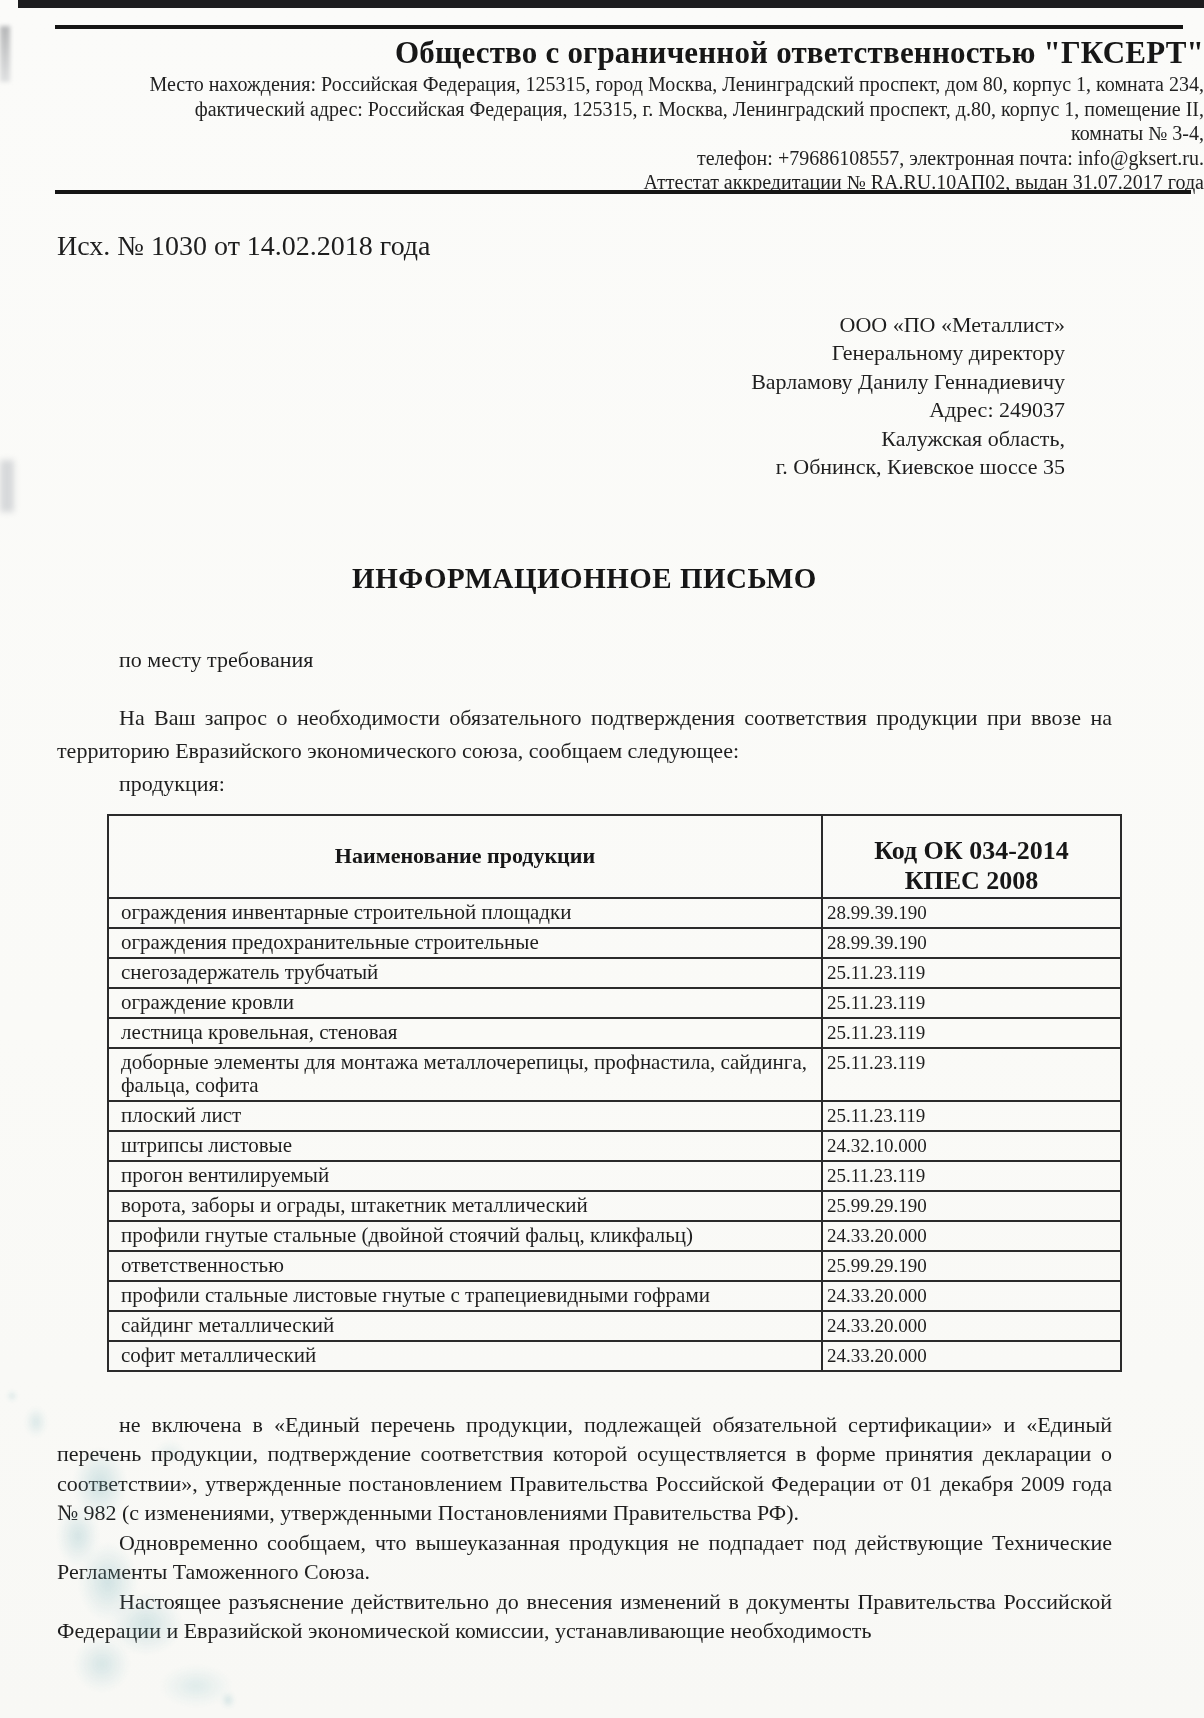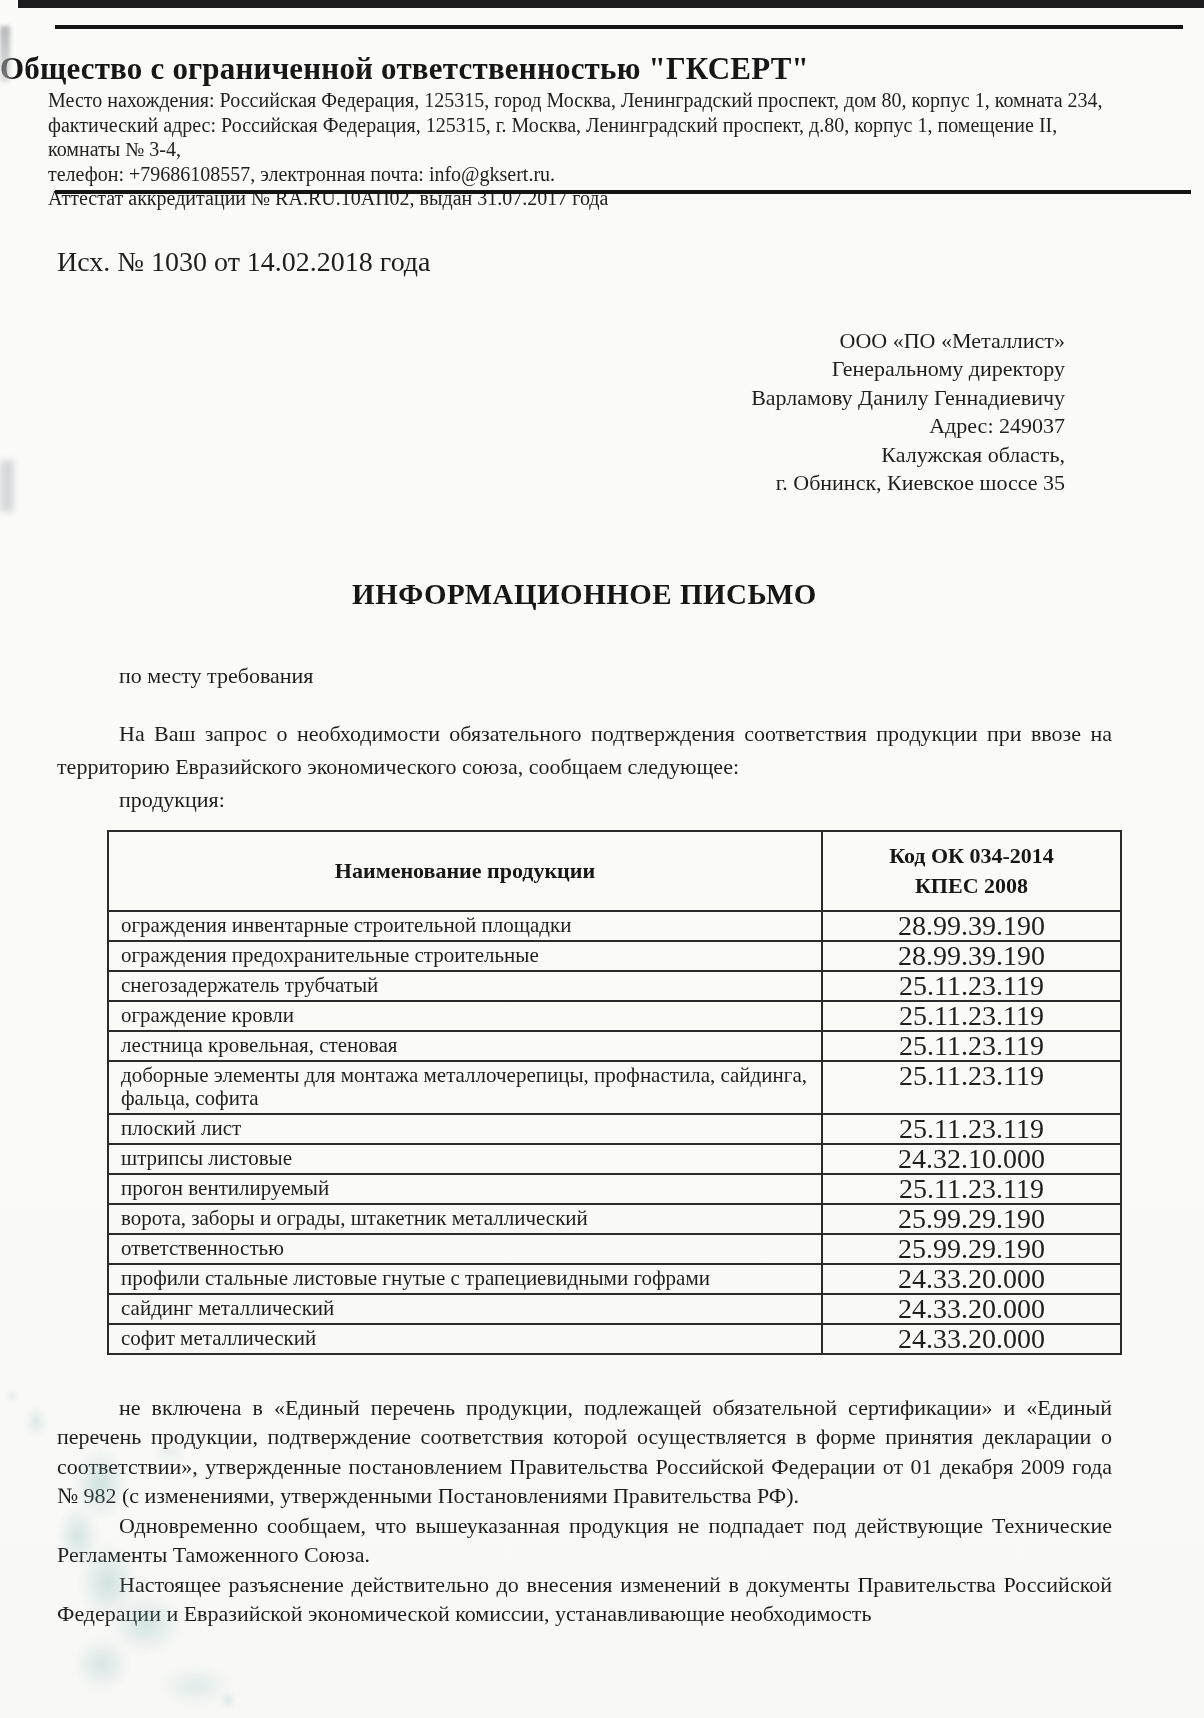--- a/index.html
+++ b/index.html
@@ -31,21 +31,21 @@
       radial-gradient(ellipse 16px 22px at 36px 66px,   rgba(126,181,189,.28), transparent 70%),
       radial-gradient(ellipse 10px 12px at 228px 344px, rgba(126,181,189,.35), transparent 70%),
       radial-gradient(ellipse 8px 8px   at 12px 40px,   rgba(126,181,189,.30), transparent 70%),
       radial-gradient(ellipse 22px 16px at 170px 96px,  rgba(126,181,189,.18), transparent 70%);
   }
 
   
   .rule { position:absolute; height:4px; background:#151515; }
   .rule-top    { top:25px;  left:55px; width:1128px; }
   .rule-bottom { top:190px; left:55px; width:1136px; }
-  .org-header { padding-top:52px; text-align:left; }
+  .org-header { padding-top:36px; text-align:right; }
   .org-title  { font-size:31px; font-weight:bold; line-height:34px; letter-spacing:.2px; color:#171717; }
   .org-lines  { margin-top:2px; }
   .org-line   { font-size:20px; line-height:24.5px; color:#222;margin-left:48px; }
 
   .ref-line { margin:36px 0 0 57px; font-size:28px; line-height:30px; }
 
   .recipient { margin:50px 139px 0 0; text-align:right; font-size:22px; line-height:28.5px; }
 
   .letter-title { margin:80px 92px 0 57px; text-align:center;
     font-size:29px; font-weight:bold; letter-spacing:.5px; line-height:33px; color:#161616; }
@@ -54,24 +54,24 @@
 
   .para { font-size:22px; line-height:33px; text-align:justify; text-indent:62px; margin:0; }
   .intro { margin:26px 92px 0 57px; }
   .products-label { margin:0 92px 0 57px; font-size:22px; line-height:33px; text-indent:62px; }
 
   
   table.products { margin:14px 0 0 107px; width:1005px; border-collapse:collapse; table-layout:fixed; }
   table.products th, table.products td { border:2px solid #2b2b2b; }
   th.col-name { width:710px; height:76px; vertical-align:middle; text-align:center;
     font-size:22px; font-weight:bold; color:#171717; }
-  th.col-code { width:295px; vertical-align:top; padding-top:9px; text-align:center;
-    font-size:22px; font-weight:bold; line-height:30px; color:#171717; }
+  th.col-code { width:295px; vertical-align:top; padding-top:20px; text-align:center;
+    font-size:26px; font-weight:bold; line-height:30px; color:#171717; }
   td.cell-name { font-size:21px; line-height:23px; padding:2px 10px 3px 12px; text-align:left; }
-  td.cell-code { font-size:28px; line-height:23px; padding:2px 4px 3px; text-align:center; vertical-align:top; }
+  td.cell-code { font-size:19px; line-height:23px; padding:2px 4px 3px; text-align:left; vertical-align:top; }
 
   .closing { margin:38px 92px 0 57px; }
   .closing .para { line-height:29.5px; }
 </style>
 </head>
 <body>
 
 <div class="page">
 
   <div class="topbar"></div>
@@ -155,20 +155,24 @@
         </tr>
         <tr>
           <td class="cell-name">прогон вентилируемый</td>
           <td class="cell-code">25.11.23.119</td>
         </tr>
         <tr>
           <td class="cell-name">ворота, заборы и ограды, штакетник металлический</td>
           <td class="cell-code">25.99.29.190</td>
         </tr>
         <tr>
+          <td class="cell-name">профили гнутые стальные (двойной стоячий фальц, кликфальц)</td>
+          <td class="cell-code">24.33.20.000</td>
+        </tr>
+        <tr>
           <td class="cell-name">ответственностью</td>
           <td class="cell-code">25.99.29.190</td>
         </tr>
         <tr>
           <td class="cell-name">профили стальные листовые гнутые с трапециевидными гофрами</td>
           <td class="cell-code">24.33.20.000</td>
         </tr>
         <tr>
           <td class="cell-name">сайдинг металлический</td>
           <td class="cell-code">24.33.20.000</td>

